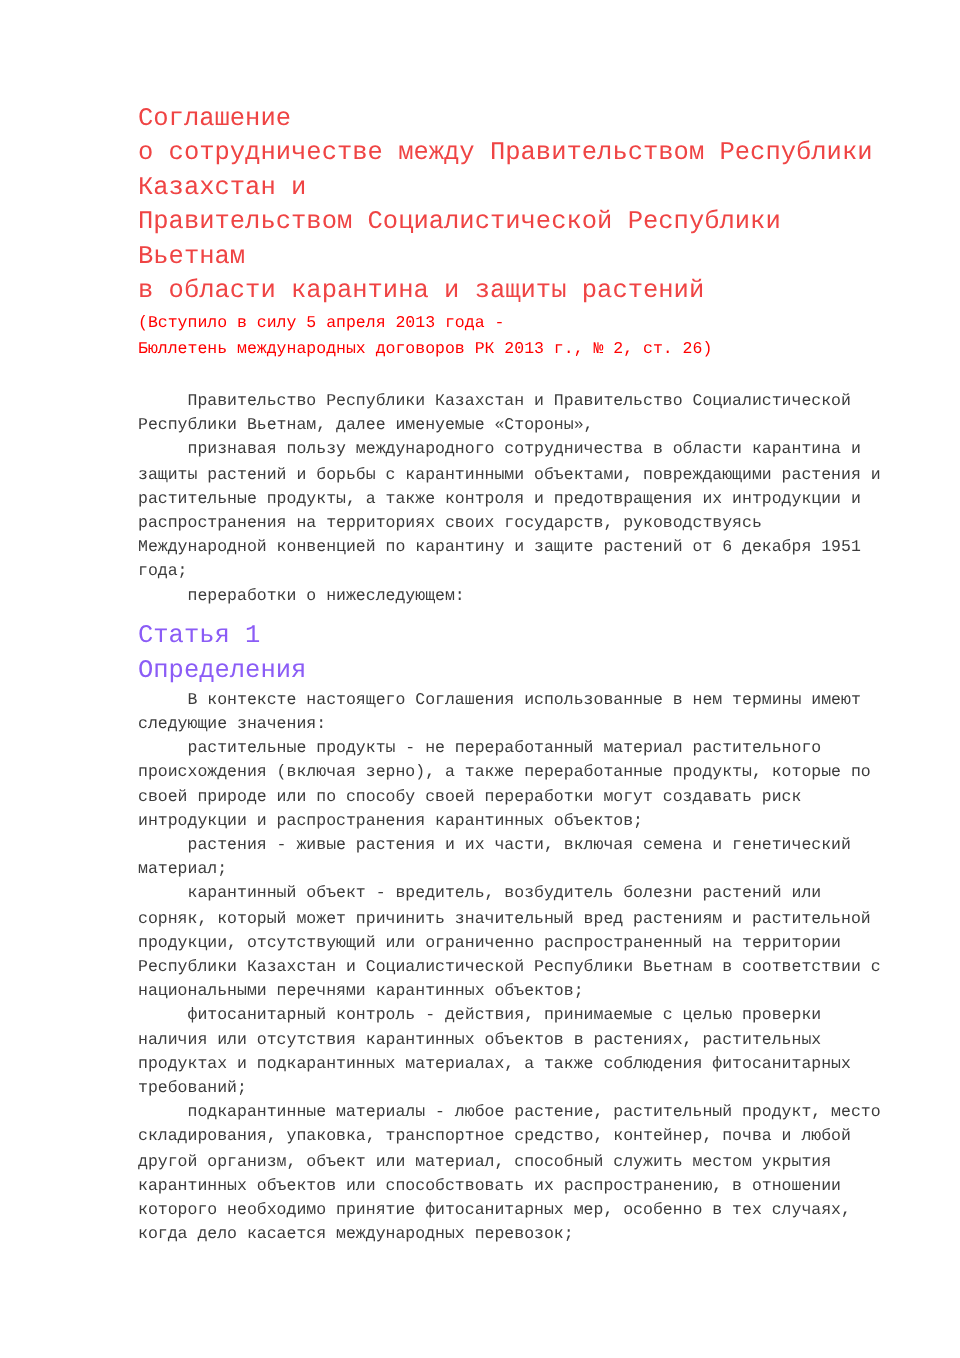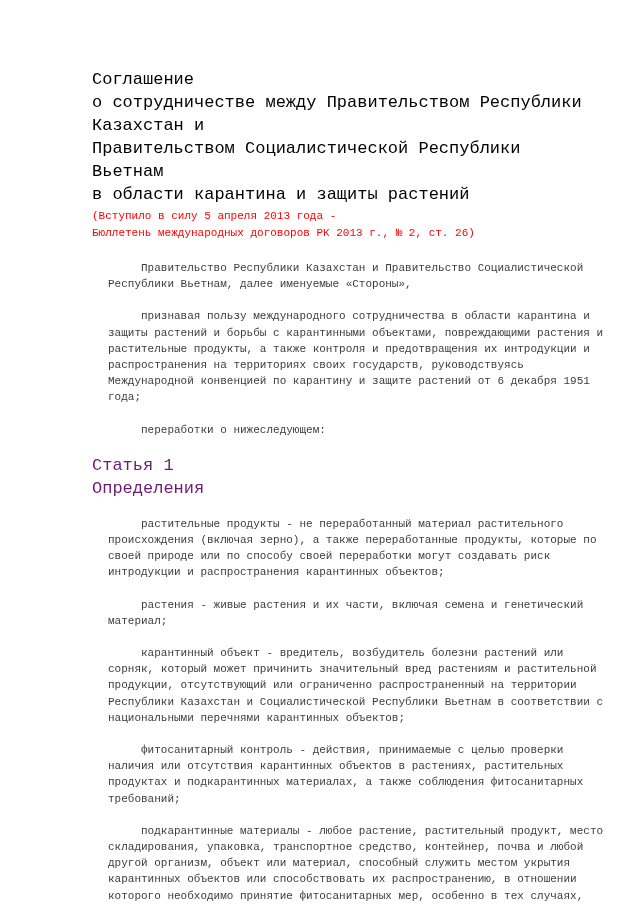--- a/index.html
+++ b/index.html
@@ -15,50 +15,50 @@
     padding: 68px 64px 0 92px;
     background: #ffffff;
     overflow: hidden;
   }
   .doc-title {
     margin: 0;
     font-family: "Liberation Mono", "DejaVu Sans Mono", monospace;
     font-weight: normal;
     font-size: 17px;
     line-height: 23px;
-    color: #000000;
+    color: #ef4444;
     white-space: pre;
   }
   .entry-note {
     margin: 2px 0 0 0;
     width: 484px;
     font-family: "Liberation Mono", "DejaVu Sans Mono", monospace;
     font-size: 11px;
     line-height: 17px;
     color: #ff0000;
     white-space: pre;
   }
   .body-block {
     margin-top: 18px;
   }
   .para {
-    margin: 16px;
+    margin: 0;
     font-family: "Liberation Mono", "DejaVu Sans Mono", monospace;
     font-size: 11px;
     line-height: 16.2px;
     color: #3c3c3c;
     white-space: pre;
   }
   .article-heading {
     margin: 7px 0 0 0;
     font-family: "Liberation Mono", "DejaVu Sans Mono", monospace;
     font-weight: normal;
     font-size: 17px;
     line-height: 23px;
-    color: #701a75;
+    color: #8b5cf6;
     white-space: pre;
   }
   .article-body {
     margin-top: 0;
   }
 </style>
 </head>
 <body>
 
 <div class="page">
@@ -82,20 +82,22 @@
 распространения на территориях своих государств, руководствуясь
 Международной конвенцией по карантину и защите растений от 6 декабря 1951
 года;</p>
     <p class="para">     переработки о нижеследующем:</p>
   </div>
 
   <h2 class="article-heading">Статья 1
 Определения</h2>
 
   <div class="article-body">
+    <p class="para">     В контексте настоящего Соглашения использованные в нем термины имеют
+следующие значения:</p>
     <p class="para">     растительные продукты - не переработанный материал растительного
 происхождения (включая зерно), а также переработанные продукты, которые по
 своей природе или по способу своей переработки могут создавать риск
 интродукции и распространения карантинных объектов;</p>
     <p class="para">     растения - живые растения и их части, включая семена и генетический
 материал;</p>
     <p class="para">     карантинный объект - вредитель, возбудитель болезни растений или
 сорняк, который может причинить значительный вред растениям и растительной
 продукции, отсутствующий или ограниченно распространенный на территории
 Республики Казахстан и Социалистической Республики Вьетнам в соответствии с

